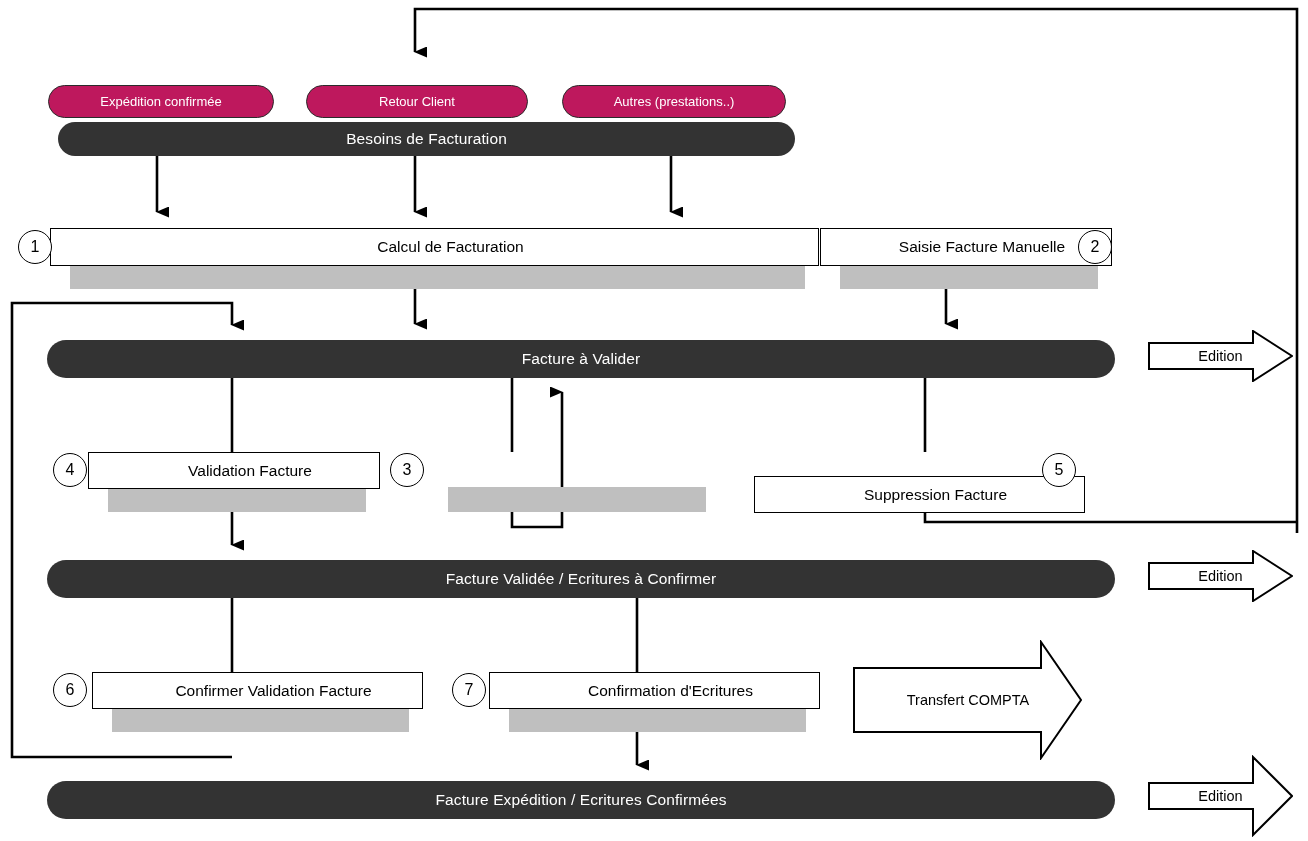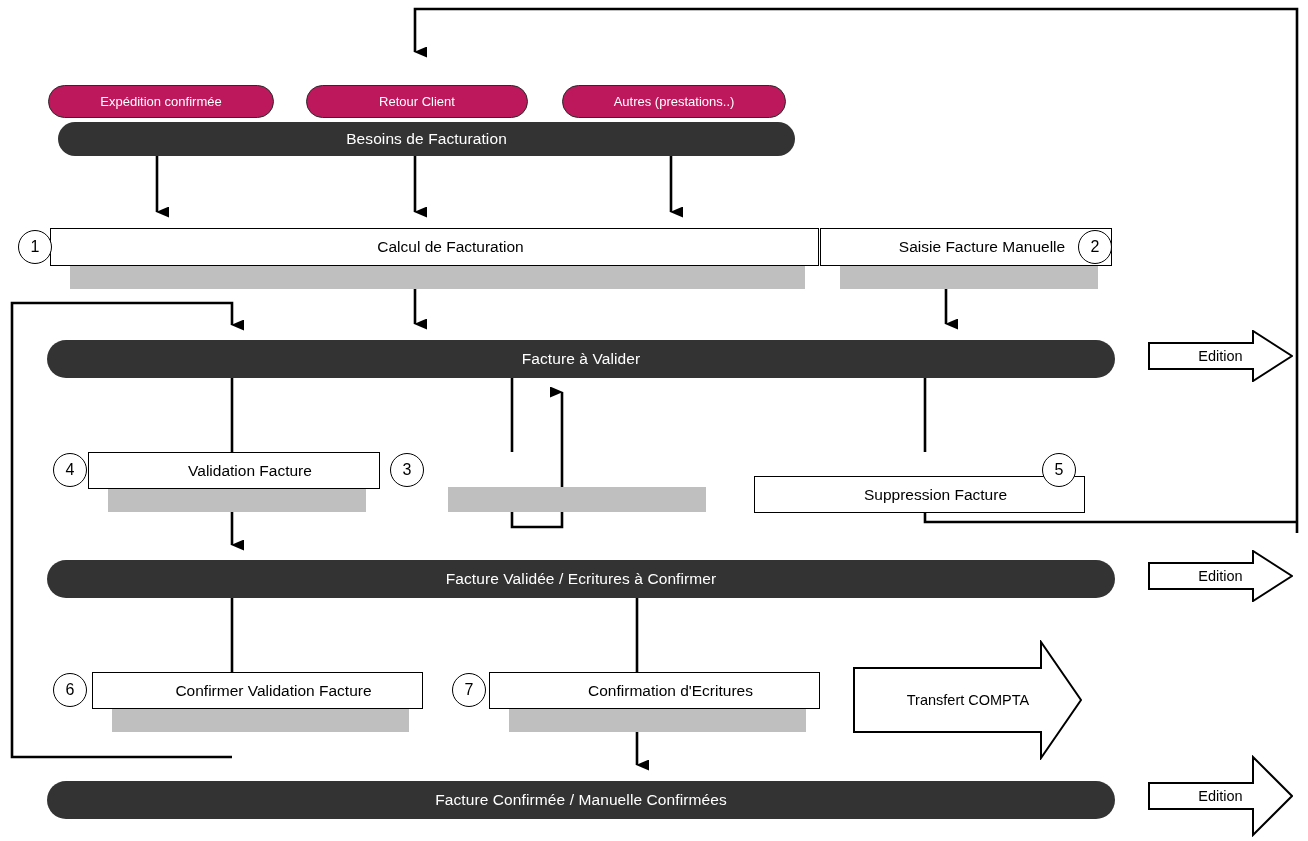--- a/index.html
+++ b/index.html
@@ -105,21 +105,21 @@
 
   <div class="statebar" style="left:47px;top:340px;width:1068px;height:38px;">
     <span>Facture à Valider</span>
   </div>
 
   <div class="statebar" style="left:47px;top:560px;width:1068px;height:38px;align-items:center;">
     <span>Facture Validée / Ecritures à Confirmer</span>
   </div>
 
   <div class="statebar" style="left:47px;top:781px;width:1068px;height:38px;">
-    <span>Facture Confirmée / Manuelle Confirmées</span>
+    <span>Facture Expédition / Ecritures Confirmées</span>
   </div>
 
   <div class="shadow" style="left:70px;top:264px;width:735px;height:25px;"></div>
   <div class="proc" style="left:50px;top:228px;width:735px;height:36px;">
     <span>Calcul de Facturation</span>
   </div>
   <div class="numcircle" style="left:18px;top:230px;">
     <span>1</span>
   </div>
 

